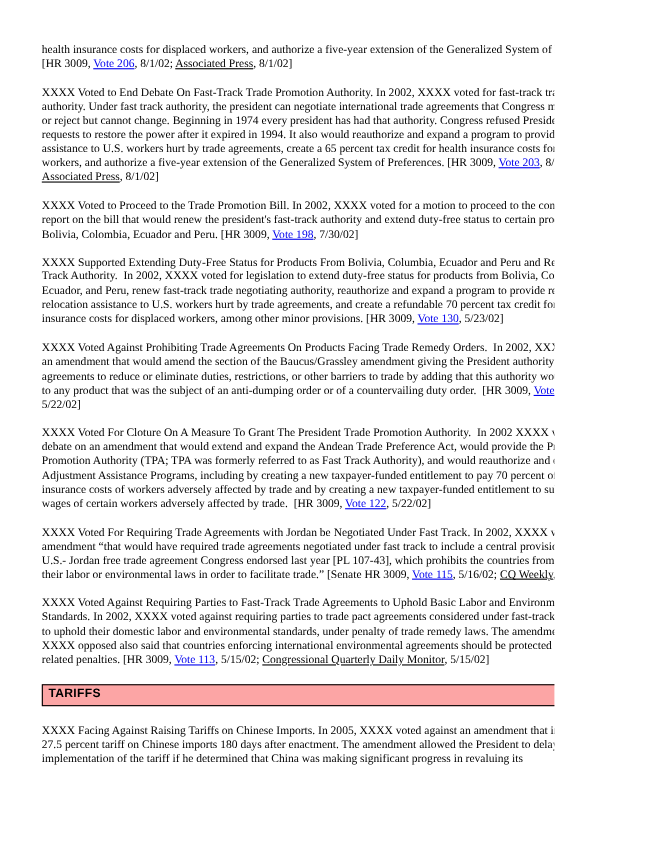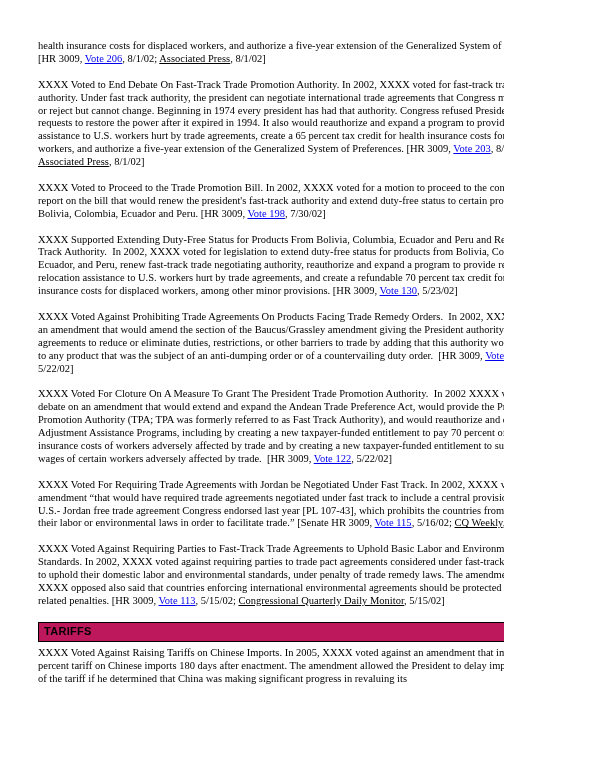--- a/index.html
+++ b/index.html
@@ -16,24 +16,24 @@
     left:38px;top:40px;width:525px;
     font-size:10.5px;
     line-height:12.9px;
     text-align:left;
   }
   p.para{margin:0 0 12.9px 0;padding:0;}
   .b{font-weight:normal;}
   .u{text-decoration:underline;}
   a.vote{color:#0000ee;text-decoration:underline;cursor:pointer;}
   .section-header{
-    background:#be185d;
+    background:#fca5a5;
     border:1px solid #000000;
     padding:2px 5px 3px 5px;
-    margin:14px 0 5px 0;
+    margin:14px 0 17px 0;
     font-family:"Liberation Sans", sans-serif;
     font-weight:bold;
     font-size:11px;
     line-height:13px;
     letter-spacing:0.3px;
   }
   .page-number{
     position:absolute;
     top:721px;left:0;width:100%;
     text-align:center;
@@ -50,15 +50,15 @@
     <p class="para"><span class="b">XXXX Voted to End Debate On Fast-Track Trade Promotion Authority. </span><span>In 2002, XXXX voted for fast-track trade promotion authority. Under fast track authority, the president can negotiate international trade agreements that Congress must approve or reject but cannot change. Beginning in 1974 every president has had that authority. Congress refused President Clinton's requests to restore the power after it expired in 1994. It also would reauthorize and expand a program to provide retraining assistance to U.S. workers hurt by trade agreements, create a 65 percent tax credit for health insurance costs for displaced workers, and authorize a five-year extension of the Generalized System of Preferences. [HR 3009, </span><a class="vote" href="#">Vote 203</a><span>, 8/1/02; </span><span class="u">Associated Press</span><span>, 8/1/02]</span></p>
     <p class="para"><span class="b">XXXX Voted to Proceed to the Trade Promotion Bill. </span><span>In 2002, XXXX voted for a motion to proceed to the conference report on the bill that would renew the president's fast-track authority and extend duty-free status to certain products from Bolivia, Colombia, Ecuador and Peru. [HR 3009, </span><a class="vote" href="#">Vote 198</a><span>, 7/30/02]</span></p>
     <p class="para"><span class="b">XXXX Supported Extending Duty-Free Status for Products From Bolivia, Columbia, Ecuador and Peru and Revive Fast-Track Authority.&nbsp; </span><span>In 2002, XXXX voted for legislation to extend duty-free status for products from Bolivia, Colombia, Ecuador, and Peru, renew fast-track trade negotiating authority, reauthorize and expand a program to provide retraining and relocation assistance to U.S. workers hurt by trade agreements, and create a refundable 70 percent tax credit for health insurance costs for displaced workers, among other minor provisions. [HR 3009, </span><a class="vote" href="#">Vote 130</a><span>, 5/23/02]</span></p>
     <p class="para"><span class="b">XXXX Voted Against Prohibiting Trade Agreements On Products Facing Trade Remedy Orders.&nbsp; </span><span>In 2002, XXXX voted for an amendment that would amend the section of the Baucus/Grassley amendment giving the President authority to enter into agreements to reduce or eliminate duties, restrictions, or other barriers to trade by adding that this authority would not apply to any product that was the subject of an anti-dumping order or of a countervailing duty order.&nbsp; [HR 3009, </span><a class="vote" href="#">Vote 123</a><span>, 5/22/02]</span></p>
     <p class="para"><span class="b">XXXX Voted For Cloture On A Measure To Grant The President Trade Promotion Authority.&nbsp; </span><span>In 2002 XXXX voted to close debate on an amendment that would extend and expand the Andean Trade Preference Act, would provide the President Trade Promotion Authority (TPA; TPA was formerly referred to as Fast Track Authority), and would reauthorize and expand Trade Adjustment Assistance Programs, including by creating a new taxpayer-funded entitlement to pay 70 percent of the health insurance costs of workers adversely affected by trade and by creating a new taxpayer-funded entitlement to subsidize the wages of certain workers adversely affected by trade.&nbsp; [HR 3009, </span><a class="vote" href="#">Vote 122</a><span>, 5/22/02]</span></p>
     <p class="para"><span class="b">XXXX Voted For Requiring Trade Agreements with Jordan be Negotiated Under Fast Track. </span><span>In 2002, XXXX voted for an amendment “that would have required trade agreements negotiated under fast track to include a central provision in the U.S.- Jordan free trade agreement Congress endorsed last year [PL 107-43], which prohibits the countries from weakening their labor or environmental laws in order to facilitate trade.” [Senate HR 3009, </span><a class="vote" href="#">Vote 115</a><span>, 5/16/02; </span><span class="u">CQ Weekly</span><span>, 05/18/02]</span></p>
     <p class="para"><span class="b">XXXX Voted Against Requiring Parties to Fast-Track Trade Agreements to Uphold Basic Labor and Environmental Standards. </span><span>In 2002, XXXX voted against requiring parties to trade pact agreements considered under fast-track procedures to uphold their domestic labor and environmental standards, under penalty of trade remedy laws. The amendment that XXXX opposed also said that countries enforcing international environmental agreements should be protected from trade-related penalties. [HR 3009, </span><a class="vote" href="#">Vote 113</a><span>, 5/15/02; </span><span class="u">Congressional Quarterly Daily Monitor</span><span>, 5/15/02]</span></p>
     <div class="section-header">
       <span>TARIFFS</span>
     </div>
-    <p class="para"><span class="b">XXXX Voted Against Raising Tariffs on Chinese Imports. </span><span>In 2005, XXXX voted against an amendment that imposed a 27.5 percent tariff on Chinese imports 180 days after enactment. The amendment allowed the President to delay implementation of the tariff if he determined that China was making significant progress in revaluing its</span></p>
+    <p class="para"><span class="b">XXXX Facing Against Raising Tariffs on Chinese Imports. </span><span>In 2005, XXXX voted against an amendment that imposed a 27.5 percent tariff on Chinese imports 180 days after enactment. The amendment allowed the President to delay implementation of the tariff if he determined that China was making significant progress in revaluing its</span></p>
   </div>
 </div>
 
 </body></html>

